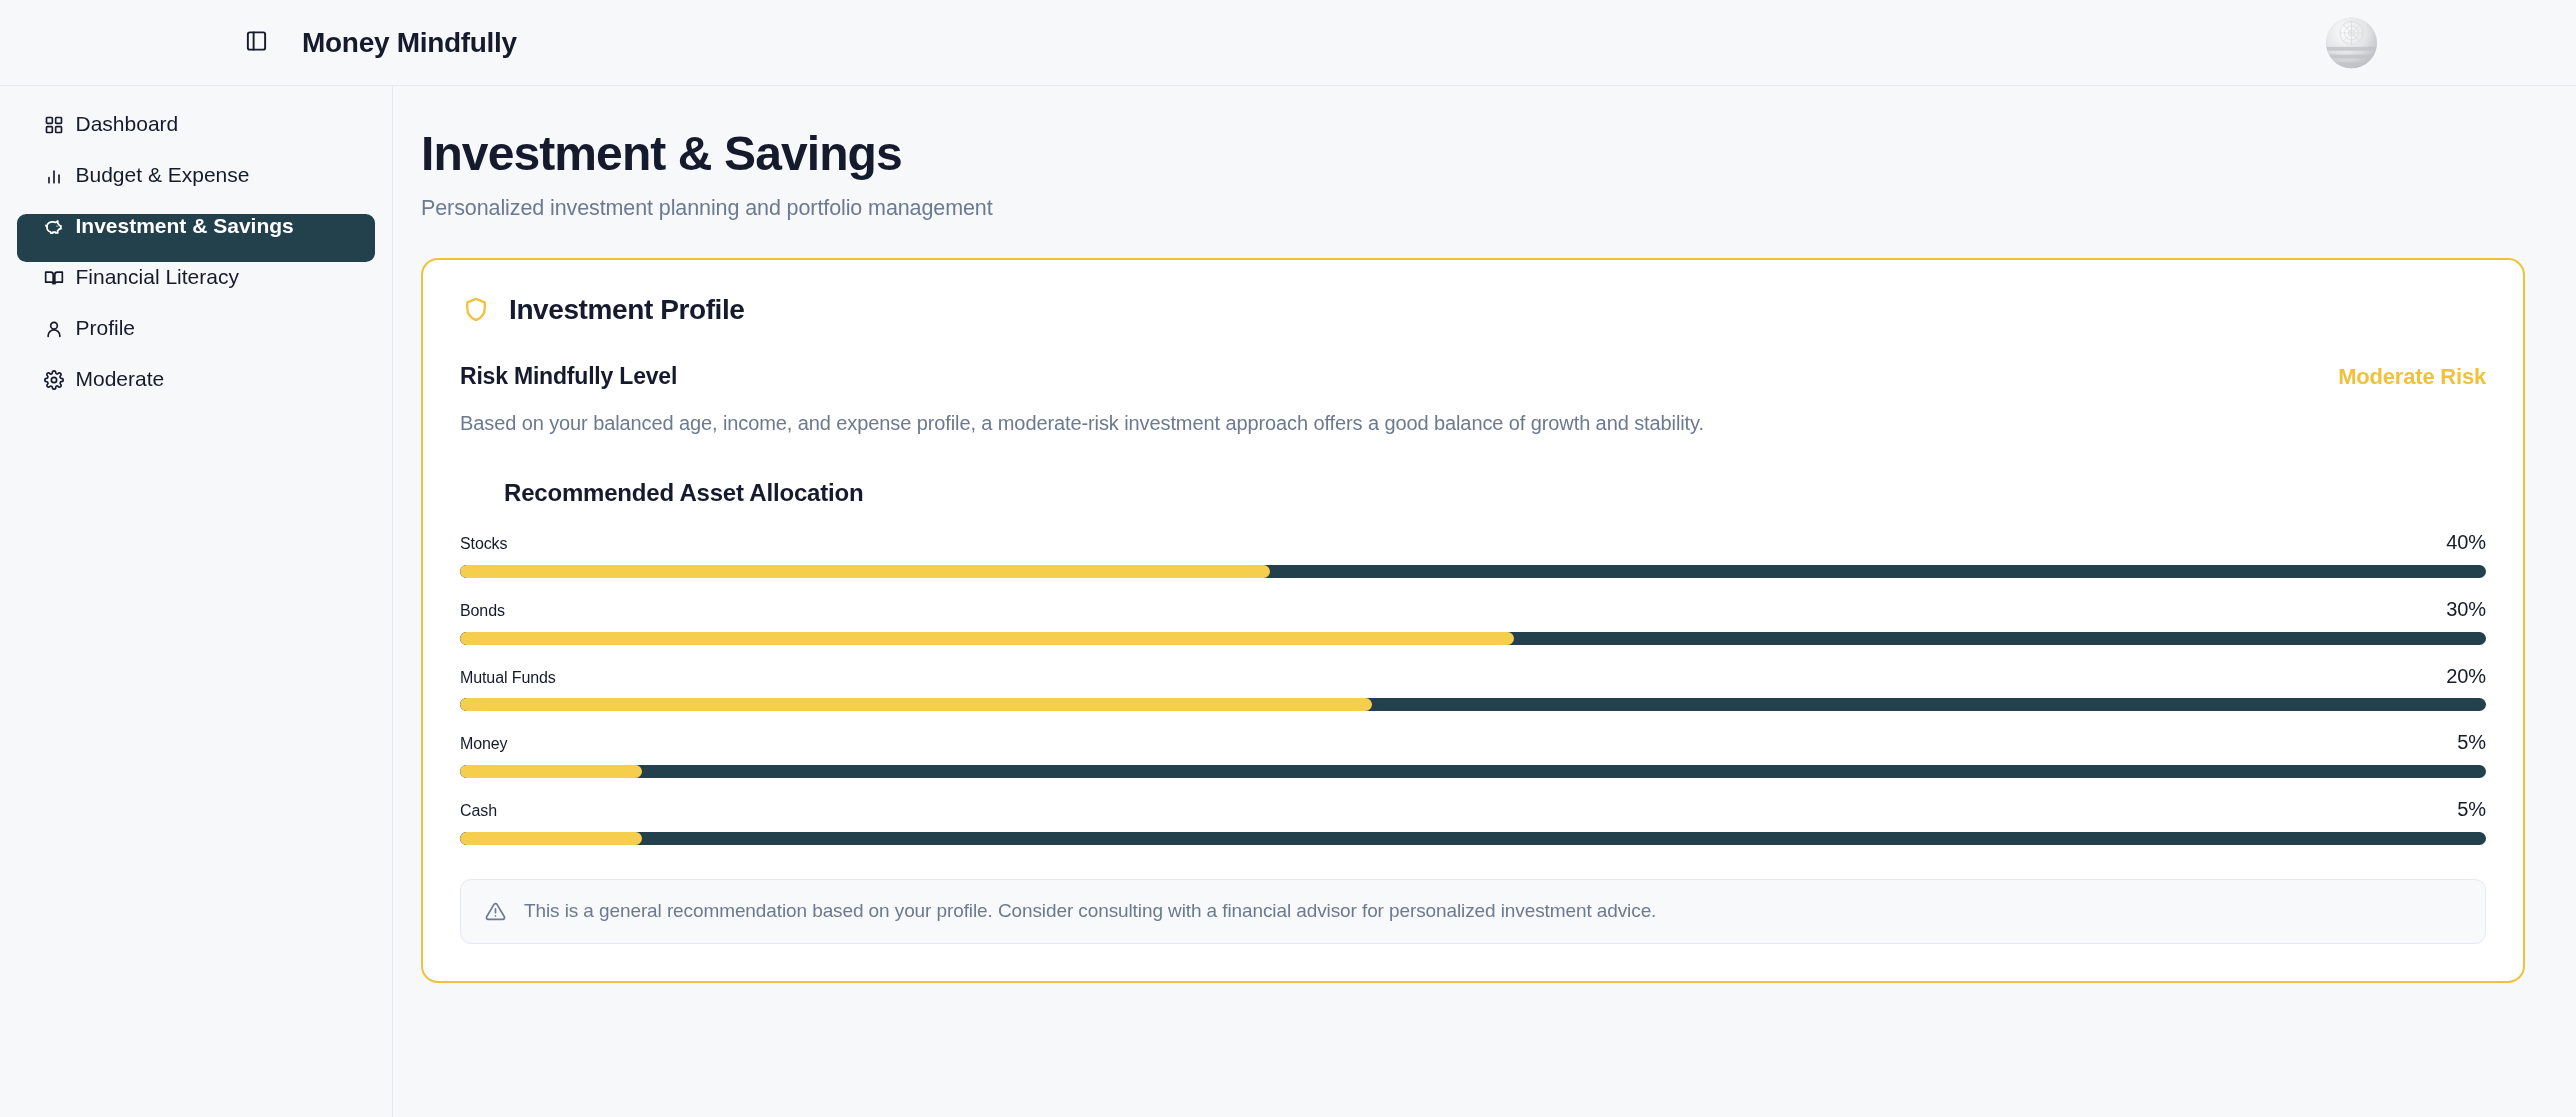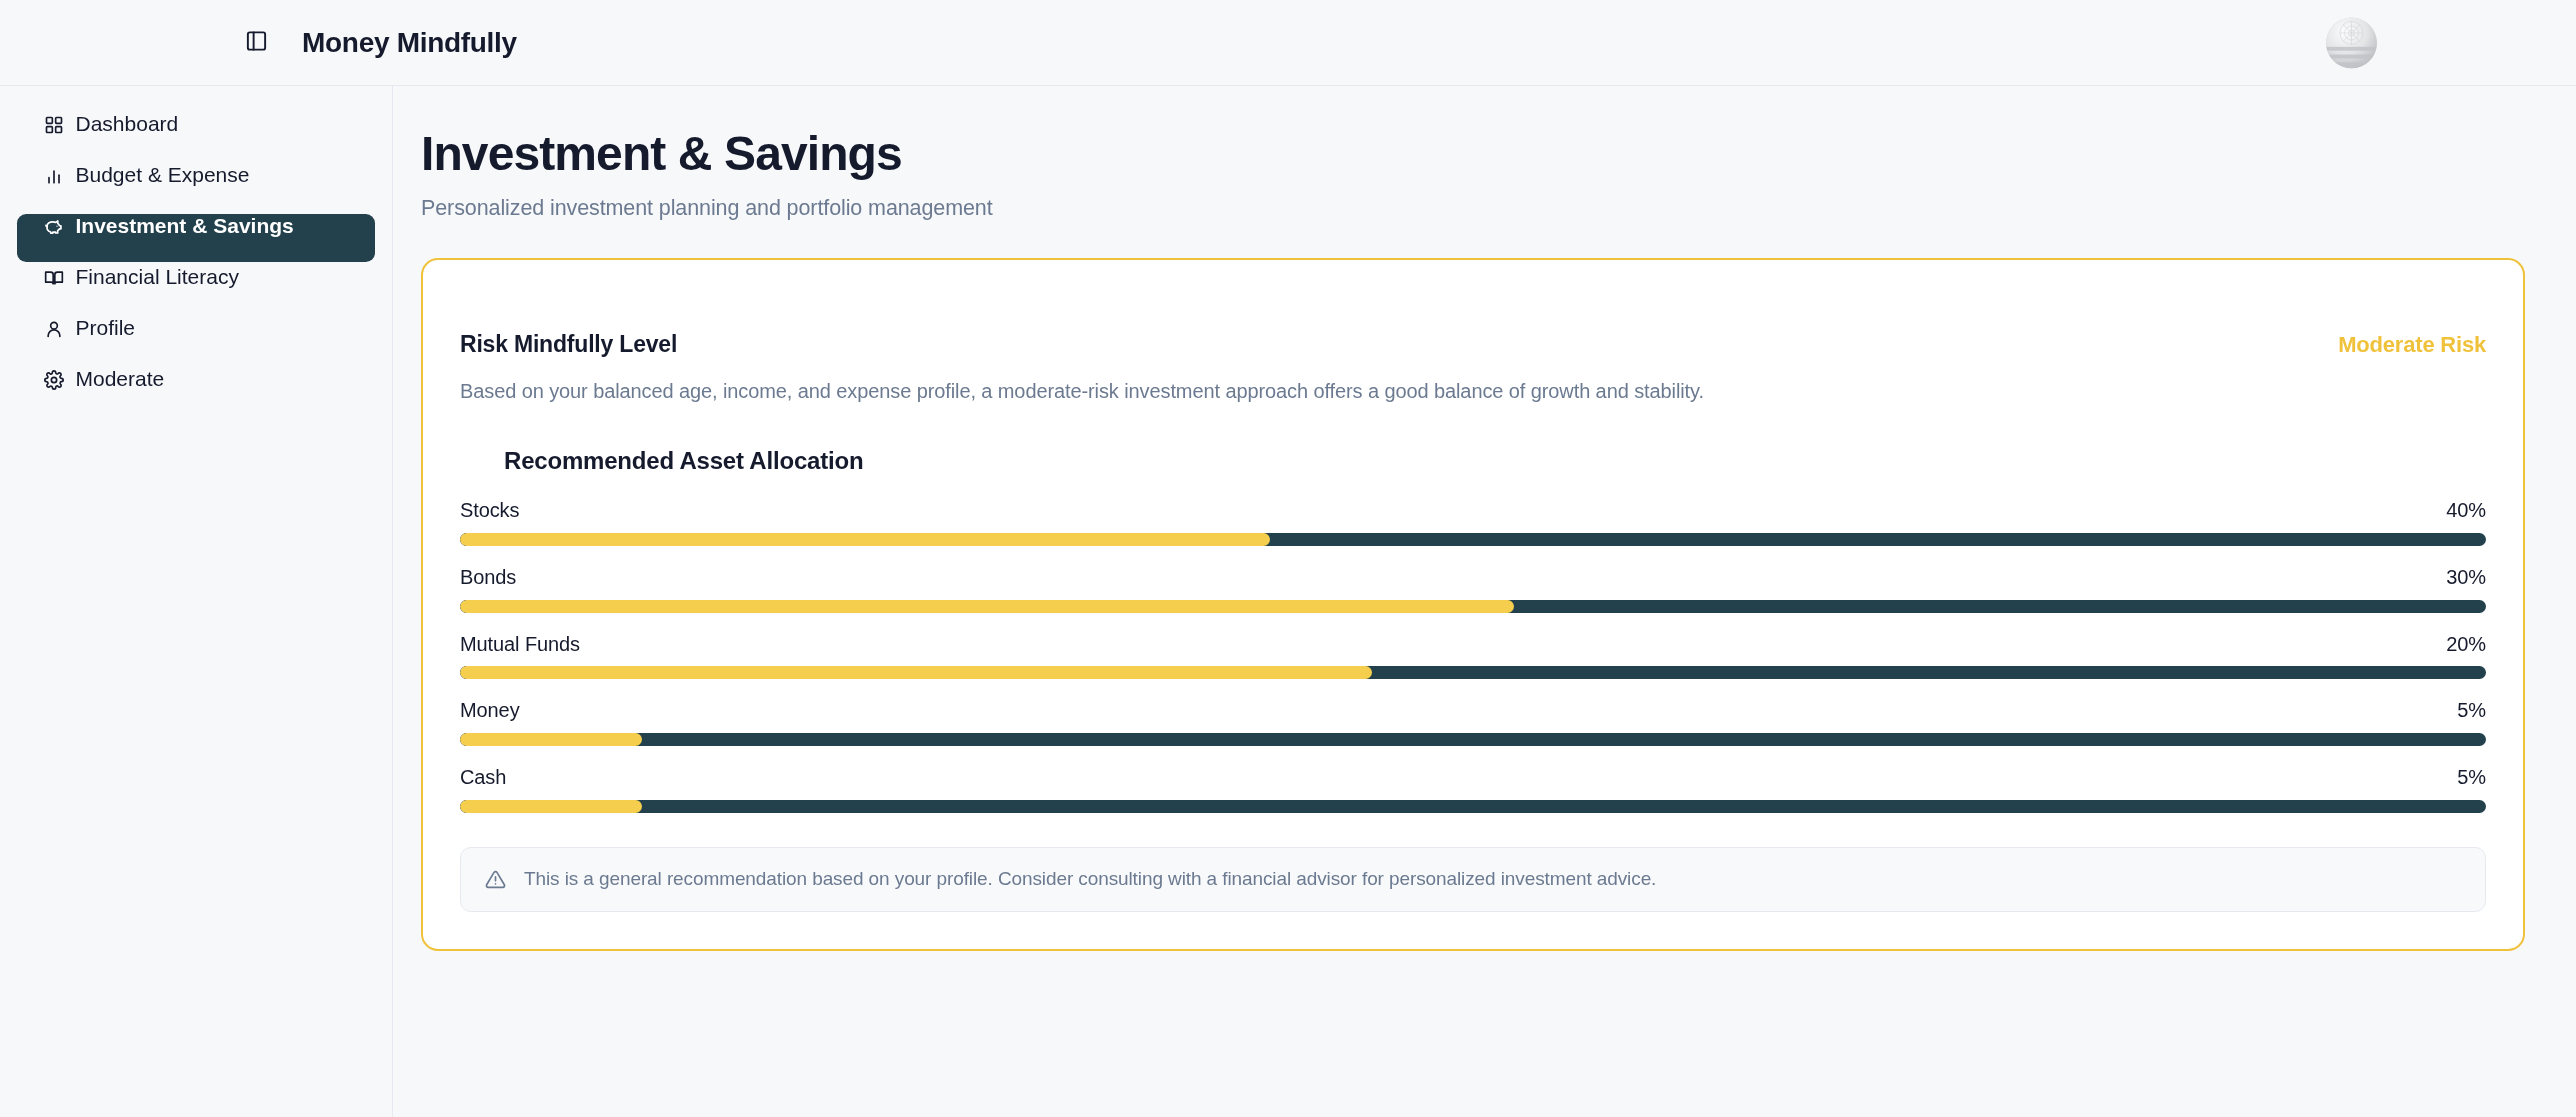--- a/index.html
+++ b/index.html
@@ -108,21 +108,21 @@
   }
   .risk-label{font-size:23px;font-weight:700;color:var(--ink);letter-spacing:-0.2px;}
   .risk-badge{font-size:22px;font-weight:700;color:var(--gold);white-space:nowrap;letter-spacing:-0.2px;}
   .risk-desc{margin-top:18.4px;font-size:20px;color:var(--muted);line-height:1.45;letter-spacing:-0.1px;}
 
   .alloc-title{margin-top:41px;font-size:24px;font-weight:700;color:var(--ink);letter-spacing:-0.2px;margin-left:44px;}
 
   .alloc-list{margin-top:24.5px;display:flex;flex-direction:column;gap:20px;}
   .alloc-row{display:block;}
   .alloc-top{display:flex;align-items:baseline;justify-content:space-between;}
-  .alloc-name{font-size:20px;color:var(--ink);letter-spacing:-0.1px;}
+  .alloc-name{font-size:16px;color:var(--ink);letter-spacing:-0.1px;}
   .alloc-pct{font-size:20px;color:var(--ink);letter-spacing:-0.1px;}
   .bar{
     position:relative;margin-top:10.7px;
     height:13px;border-radius:766px;background:var(--teal);overflow:hidden;
   }
   .bar-fill{
     position:absolute;left:0;top:0;bottom:0;
     background:var(--gold-soft);border-radius:766px;
   }
 
@@ -258,20 +258,28 @@
     </nav>
   </aside>
 
   <main class="main">
 
     <h1 class="page-title">Investment &amp; Savings</h1>
     <div class="page-sub">Personalized investment planning and portfolio management</div>
 
     <section class="card">
 
+      <div class="card-head">
+        <span class="shield">
+          <svg width="28" height="28" viewBox="0 0 24 24" fill="none" stroke="#f0c23c" stroke-width="2" stroke-linecap="round" stroke-linejoin="round">
+            <path d="M12 2.5l7.5 3v5.2c0 4.6-3.1 8.6-7.5 10-4.4-1.4-7.5-5.4-7.5-10V5.5z"></path>
+          </svg>
+        </span>
+        <h2 class="card-title">Investment Profile</h2>
+      </div>
 
       <div class="risk-row">
         <div class="risk-label">Risk Mindfully Level</div>
         <div class="risk-badge">Moderate Risk</div>
       </div>
 
       <p class="risk-desc">Based on your balanced age, income, and expense profile, a moderate-risk investment approach offers a good balance of growth and stability.</p>
 
       <h3 class="alloc-title">Recommended Asset Allocation</h3>
 

